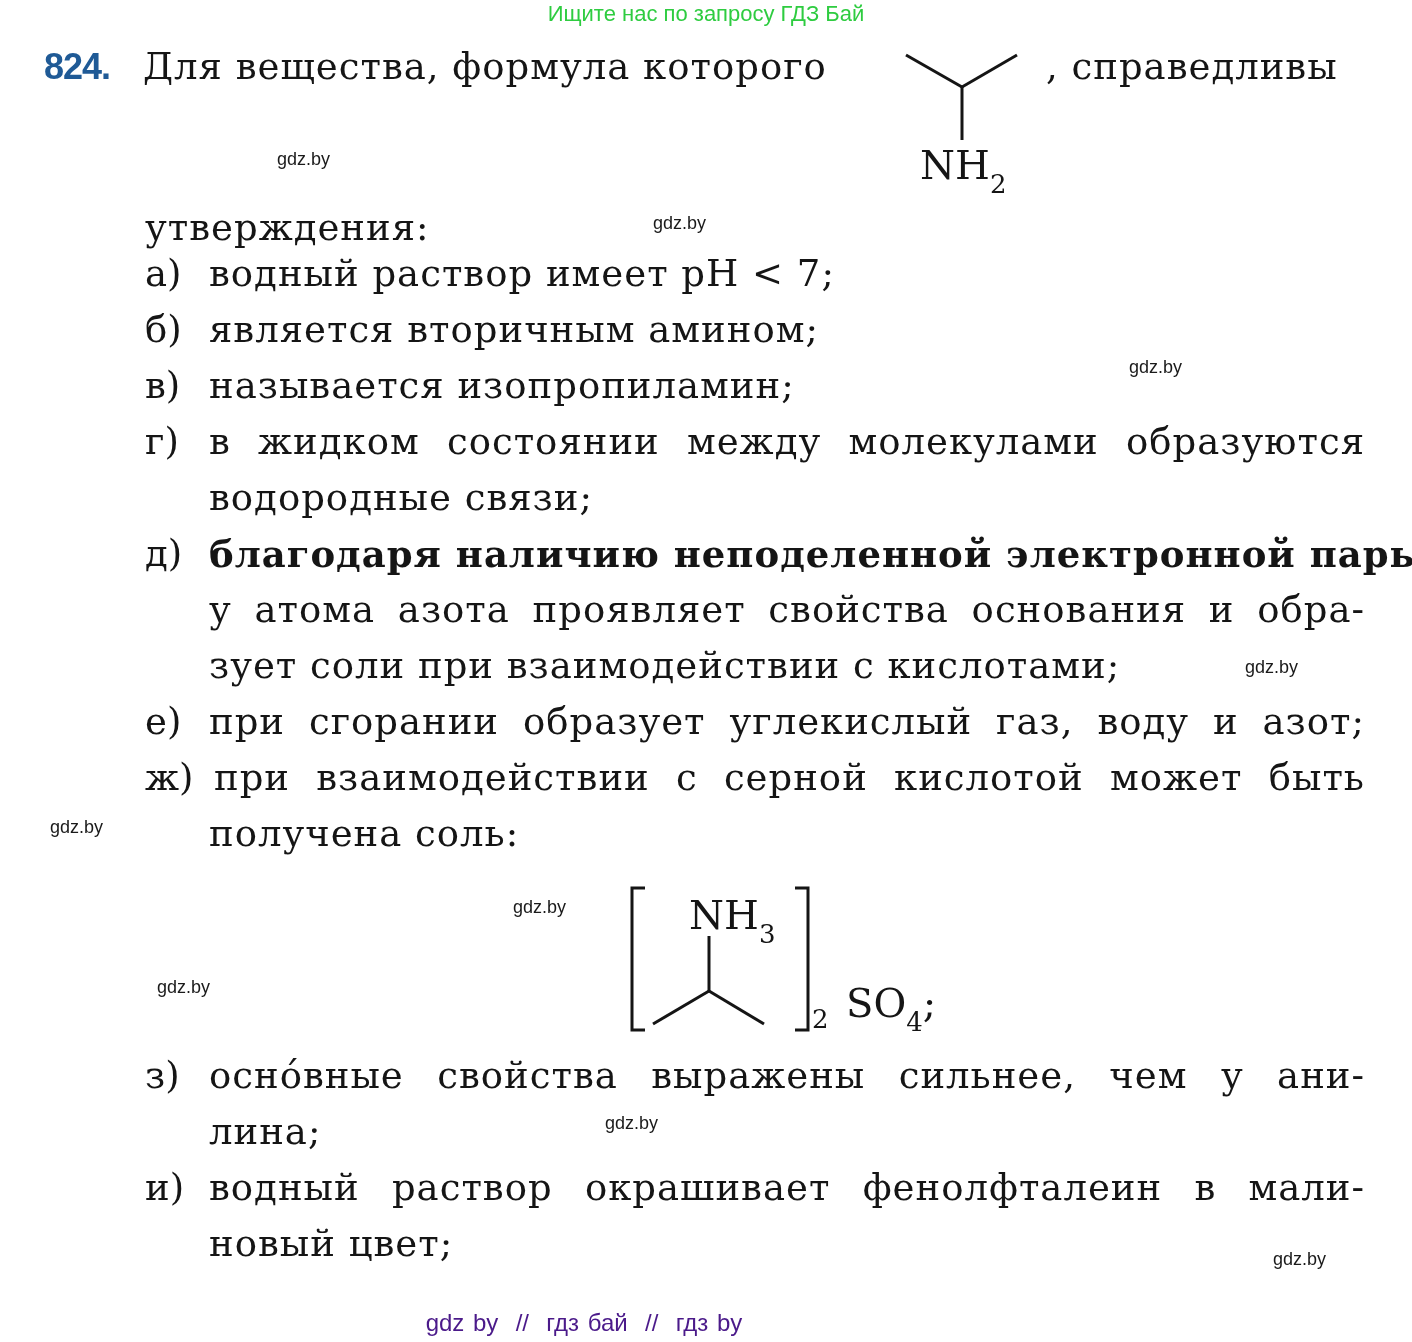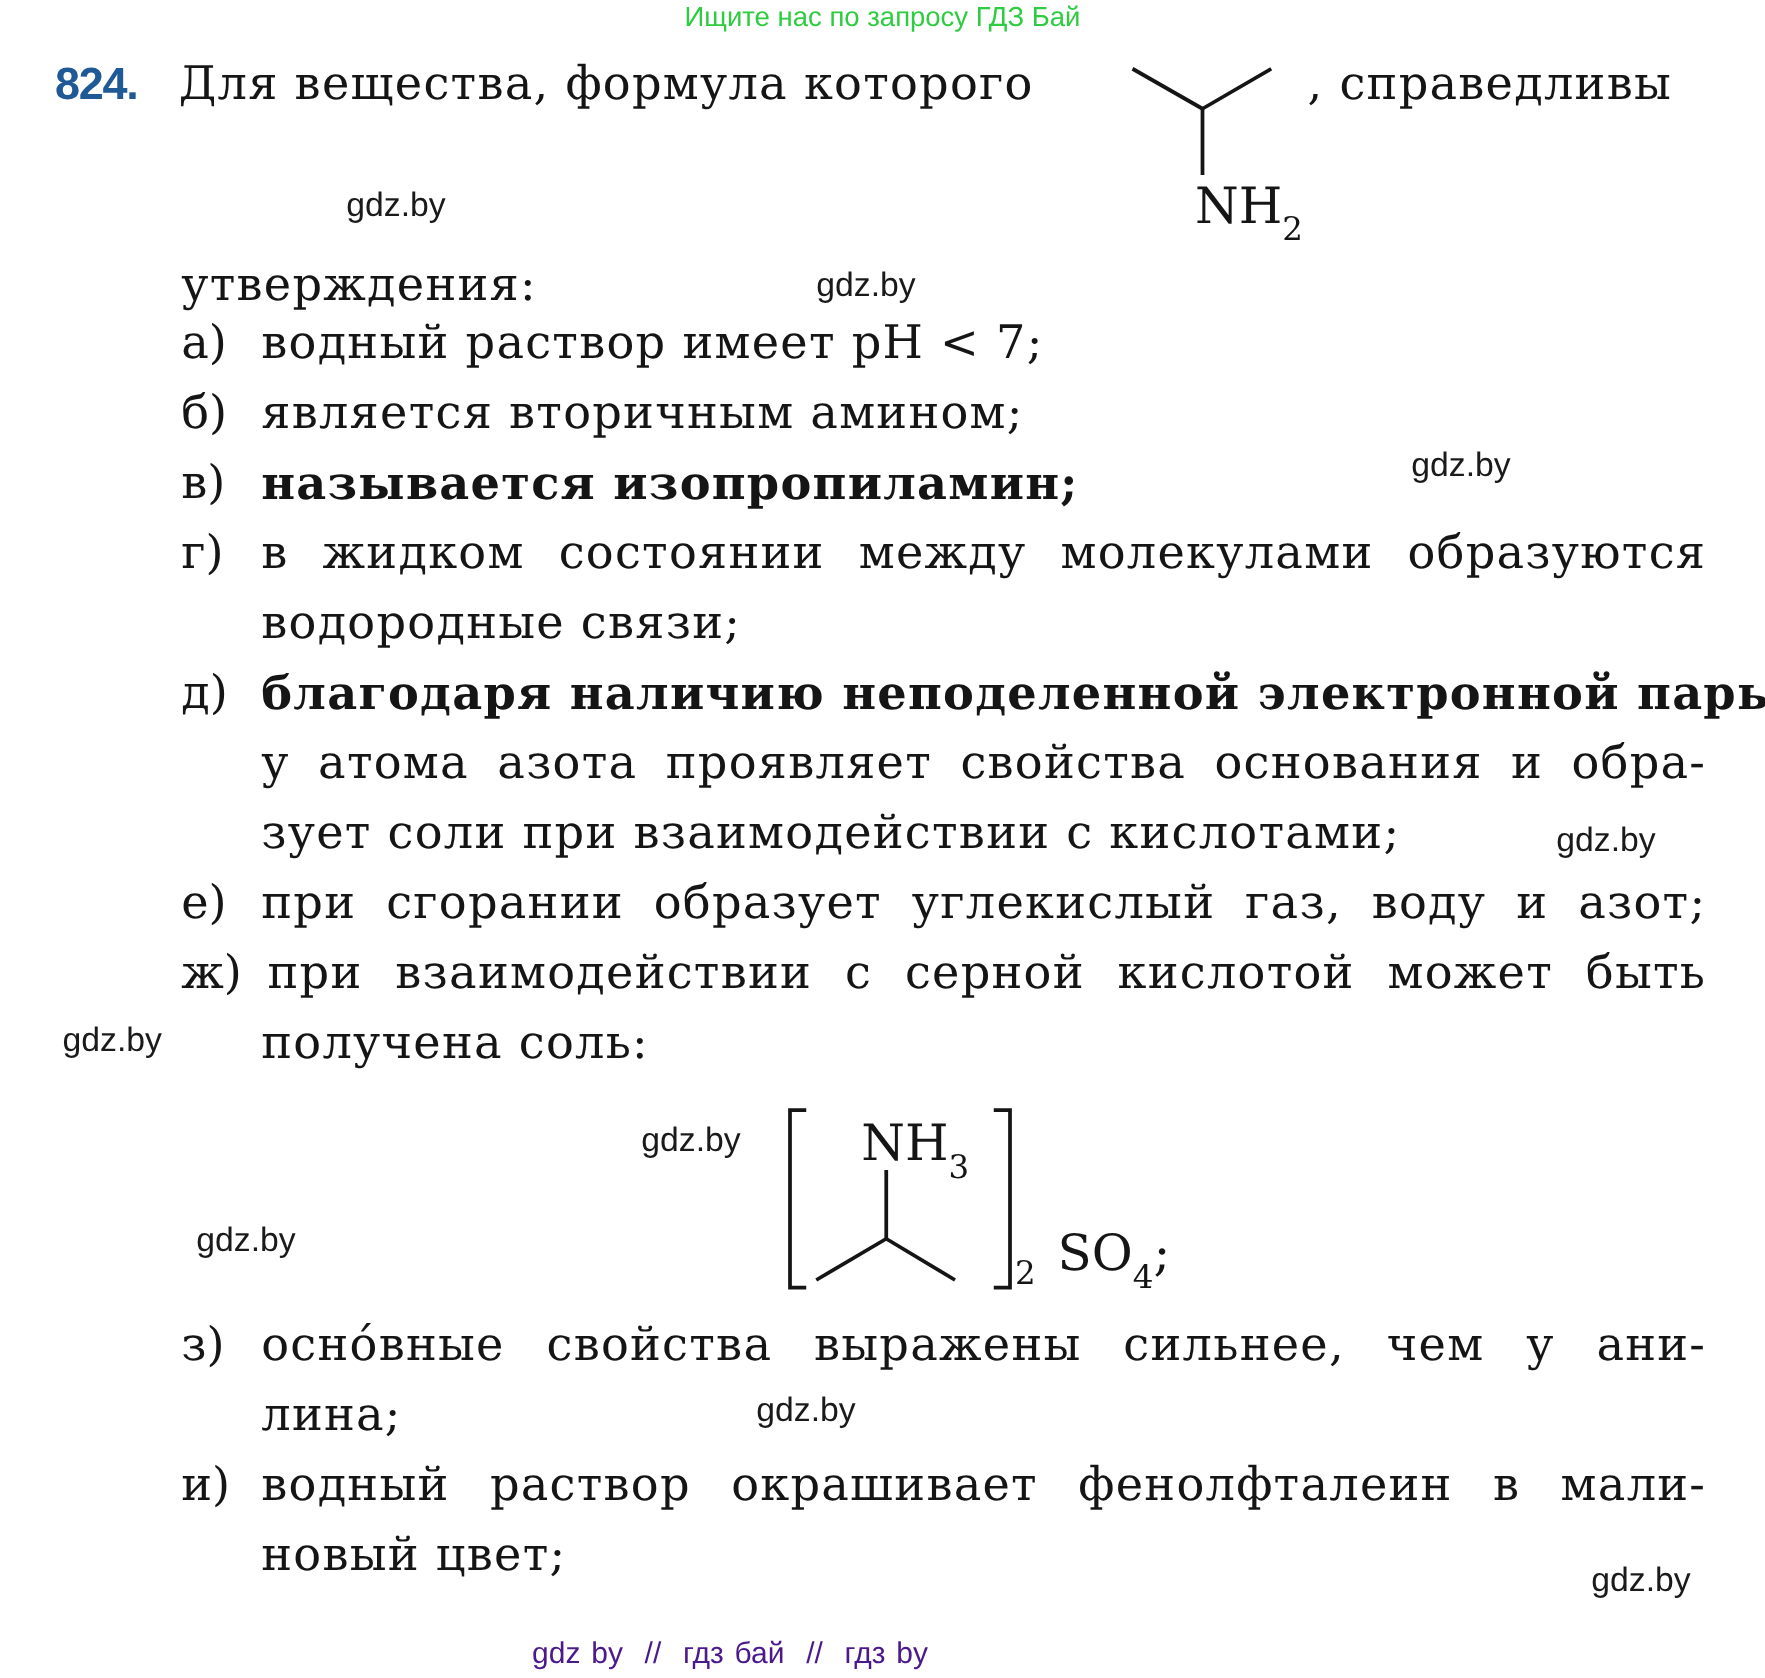--- a/index.html
+++ b/index.html
@@ -1,20 +1,20 @@
 <!DOCTYPE html>
 <html><head>
 <meta charset="utf-8">
 <style>
   html, body { margin: 0; padding: 0; background: #ffffff; }
   body { width: 1412px; height: 1342px; position: relative; overflow: hidden; }
   .abs { position: absolute; white-space: nowrap; }
   .banner { font-family: "Liberation Sans", sans-serif; font-size: 22px; color: #2ecc40; top: 1px; left: 0; width: 1412px; text-align: center; }
   .footer { font-family: Liberation Sans, sans-serif; font-size: 24px; color: #4b1a8a; top: 1309px; left: 0; width: 1168px; text-align: center; word-spacing: 2px; }
-  .wm { font-family: "Liberation Sans", sans-serif; font-size: 27px; color: #1a1a1a; }
+  .wm { font-family: "Liberation Sans", sans-serif; font-size: 18px; color: #1a1a1a; }
   .num { font-family: "Liberation Sans", sans-serif; font-weight: bold; font-size: 36px; color: #1f5a96; left: 44px; top: 46px; letter-spacing: -1px; }
   .serif { font-family: "DejaVu Serif", serif; font-size: 37px; color: #151515; letter-spacing: 1px; }
   .label { font-family: "DejaVu Serif", serif; font-size: 37px; color: #151515; left: 145px; }
   .just { width: 1160px; text-align: justify; text-align-last: justify; }
   .chem { font-family: "DejaVu Serif", serif; color: #151515; font-size: 40px; }
   .sub { font-size: 26px; position: relative; top: 14px; }
   svg line { stroke: #151515; stroke-width: 3; stroke-linecap: butt; }
   svg path { stroke: #151515; stroke-width: 3; fill: none; }
 </style>
 </head>
@@ -23,33 +23,33 @@
 <div class="abs banner">Ищите нас по запросу ГДЗ Бай</div>
 
 <div class="abs num">824.</div>
 <div class="abs serif" style="left:143px; top:45px;">Для вещества, формула которого</div>
 
 <svg class="abs" style="left:900px; top:50px;" width="130" height="100">
   <line x1="6" y1="5" x2="62" y2="37"></line>
   <line x1="62" y1="37" x2="117" y2="5"></line>
   <line x1="62" y1="36" x2="62" y2="90"></line>
 </svg>
-<div class="abs chem" style="left:956px; top:142px;"><span>NH</span><span class="sub">2</span></div>
+<div class="abs chem" style="left:920px; top:142px;"><span>NH</span><span class="sub">2</span></div>
 
 <div class="abs serif" style="left:1046px; top:45px;">, справедливы</div>
 <div class="abs serif" style="left:145px; top:196px;margin-top:10px;">утверждения:</div>
 
 <div class="abs label" style="top:252px;">а)</div>
 <div class="abs serif" style="left:209px; top:252px;">водный раствор имеет pH &lt; 7;</div>
 
 <div class="abs label" style="top:308px;">б)</div>
 <div class="abs serif" style="left:209px; top:308px;">является вторичным амином;</div>
 
 <div class="abs label" style="top:364px;">в)</div>
-<div class="abs serif" style="left:209px; top:364px;font-weight:bold;">называется изопропиламин;</div>
+<div class="abs serif" style="left:209px; top:364px;">называется изопропиламин;</div>
 
 <div class="abs label" style="top:420px;">г)</div>
 <div class="abs serif just" style="left:209px; top:420px; width:1156px;">в жидком состоянии между молекулами образуются</div>
 <div class="abs serif" style="left:209px; top:476px;">водородные связи;</div>
 
 <div class="abs label" style="top:532px;">д)</div>
 <div class="abs serif just" style="left:209px; top:532px; width:1156px;font-weight:bold;">благодаря наличию неподеленной электронной пары</div>
 <div class="abs serif just" style="left:209px; top:588px; width:1156px;">у атома азота проявляет свойства основания и обра-</div>
 <div class="abs serif" style="left:209px; top:644px;">зует соли при взаимодействии с кислотами;</div>
 

